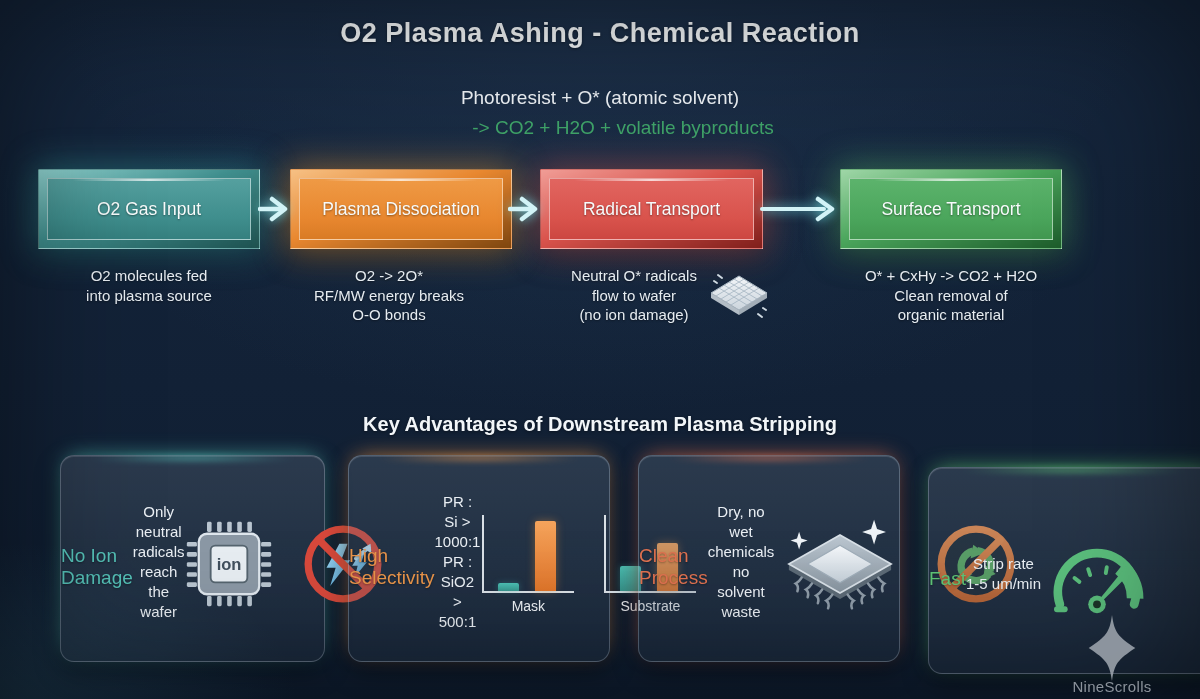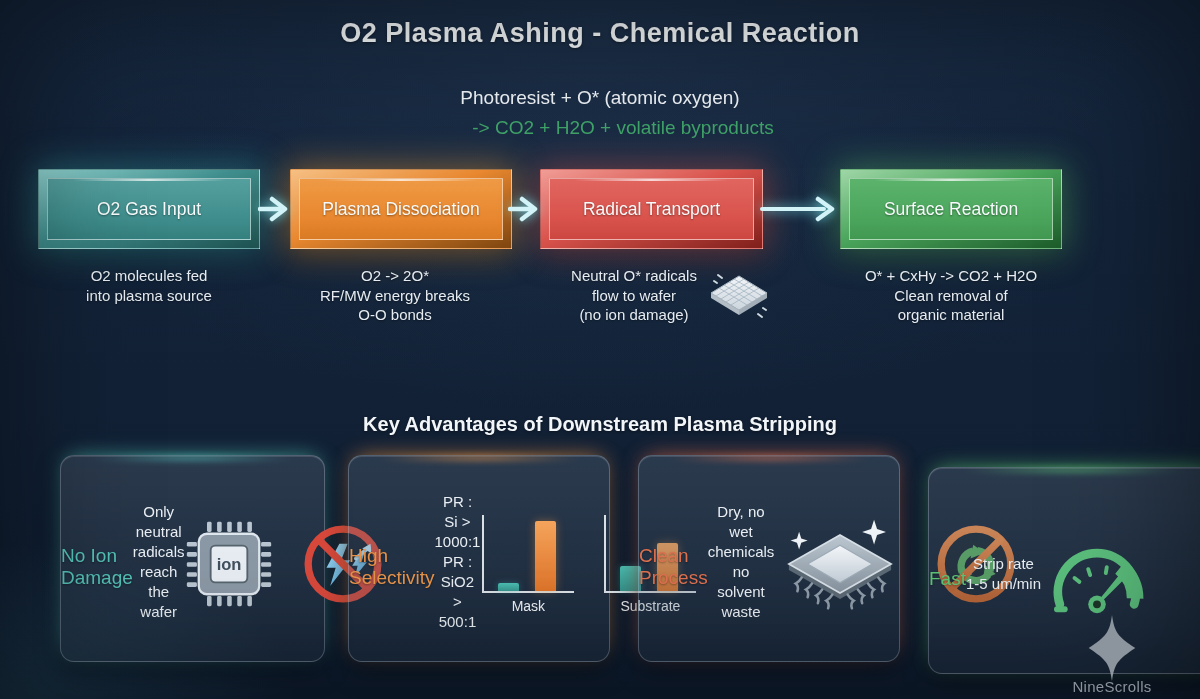--- a/index.html
+++ b/index.html
@@ -46,21 +46,21 @@
   .step-2 { left:540px; width:223px; --lt:#f09d96; --bl:#e16560; --b:#d9534c; --b2:#cc4741; --dk:#801f1b; --glow:rgba(235,100,90,.4); }
   .step-3 { left:840px; width:222px; --lt:#9fd6a7; --bl:#5cb36c; --b:#4ba65c; --b2:#429851; --dk:#1d5c2b; --glow:rgba(100,210,120,.4); }
 
   .flow-arrow { position:absolute; top:194px; filter:drop-shadow(0 0 6px rgba(120,230,240,.9)); }
   .arrow-0 { left:258px; } .arrow-1 { left:508px; } .arrow-2 { left:760px; }
 
   .desc { position:absolute; top:266px; text-align:center; font-size:15px;
     line-height:19.5px; color:#e6ecf1; text-shadow:0 1px 2px rgba(0,0,0,.4); }
   .desc span { display:block; }
   .desc-0 { left:38px;  width:222px; }
-  .desc-1 { left:284px; width:222px; }
+  .desc-1 { left:278px; width:222px; }
   .desc-2 { left:528px; width:212px; }
   .desc-3 { left:840px; width:222px; }
   .wafer { position:absolute; left:706px; top:270px; }
 
   
   .adv-heading { position:absolute; top:413px; left:0; width:100%; text-align:center;
     font-size:20px; font-weight:bold; color:#f2f6f9; text-shadow:0 1px 3px rgba(0,0,0,.45); }
 
   .card { position:absolute; top:455px; height:207px; border-radius:14px;
     background:linear-gradient(180deg, rgba(104,120,136,.30), rgba(70,86,102,.20));
@@ -95,41 +95,41 @@
   .watermark { position:absolute; right:8px; bottom:4px; width:160px; text-align:center; z-index:5; }
   .watermark .wm-text { font-size:15px; color:#8b929b; letter-spacing:.3px; margin-top:-4px; }
   .wm-star { display:block; margin:0 auto; }
 </style>
 </head>
 <body>
 
 <div class="canvas">
 
   <h1 class="title">O2 Plasma Ashing - Chemical Reaction</h1>
-  <div class="rx1">Photoresist + O* (atomic oxygen)</div>
+  <div class="rx1">Photoresist + O* (atomic solvent)</div>
   <div class="rx2">-&gt; CO2 + H2O + volatile byproducts</div>
 
   <div class="step step-0">
     <div class="inner">
         <span class="label">O2 Gas Input</span>
       </div>
   </div>
   <div class="step step-1">
     <div class="inner">
         <span class="label">Plasma Dissociation</span>
       </div>
   </div>
   <div class="step step-2">
     <div class="inner">
         <span class="label">Radical Transport</span>
       </div>
   </div>
   <div class="step step-3">
     <div class="inner">
-        <span class="label">Surface Reaction</span>
+        <span class="label">Surface Transport</span>
       </div>
   </div>
 
   <svg class="flow-arrow arrow-0" width="36" height="30" viewBox="0 0 36 30">
     <path d="M2 15 H22" stroke="#d2f3f7" stroke-width="4.5" fill="none" stroke-linecap="round"></path>
     <path d="M14 5 L27 15 L14 25" stroke="#d2f3f7" stroke-width="4.5" fill="none" stroke-linecap="round" stroke-linejoin="round"></path>
   </svg>
   <svg class="flow-arrow arrow-1" width="36" height="30" viewBox="0 0 36 30">
     <path d="M2 15 H22" stroke="#d2f3f7" stroke-width="4.5" fill="none" stroke-linecap="round"></path>
     <path d="M14 5 L27 15 L14 25" stroke="#d2f3f7" stroke-width="4.5" fill="none" stroke-linecap="round" stroke-linejoin="round"></path>

